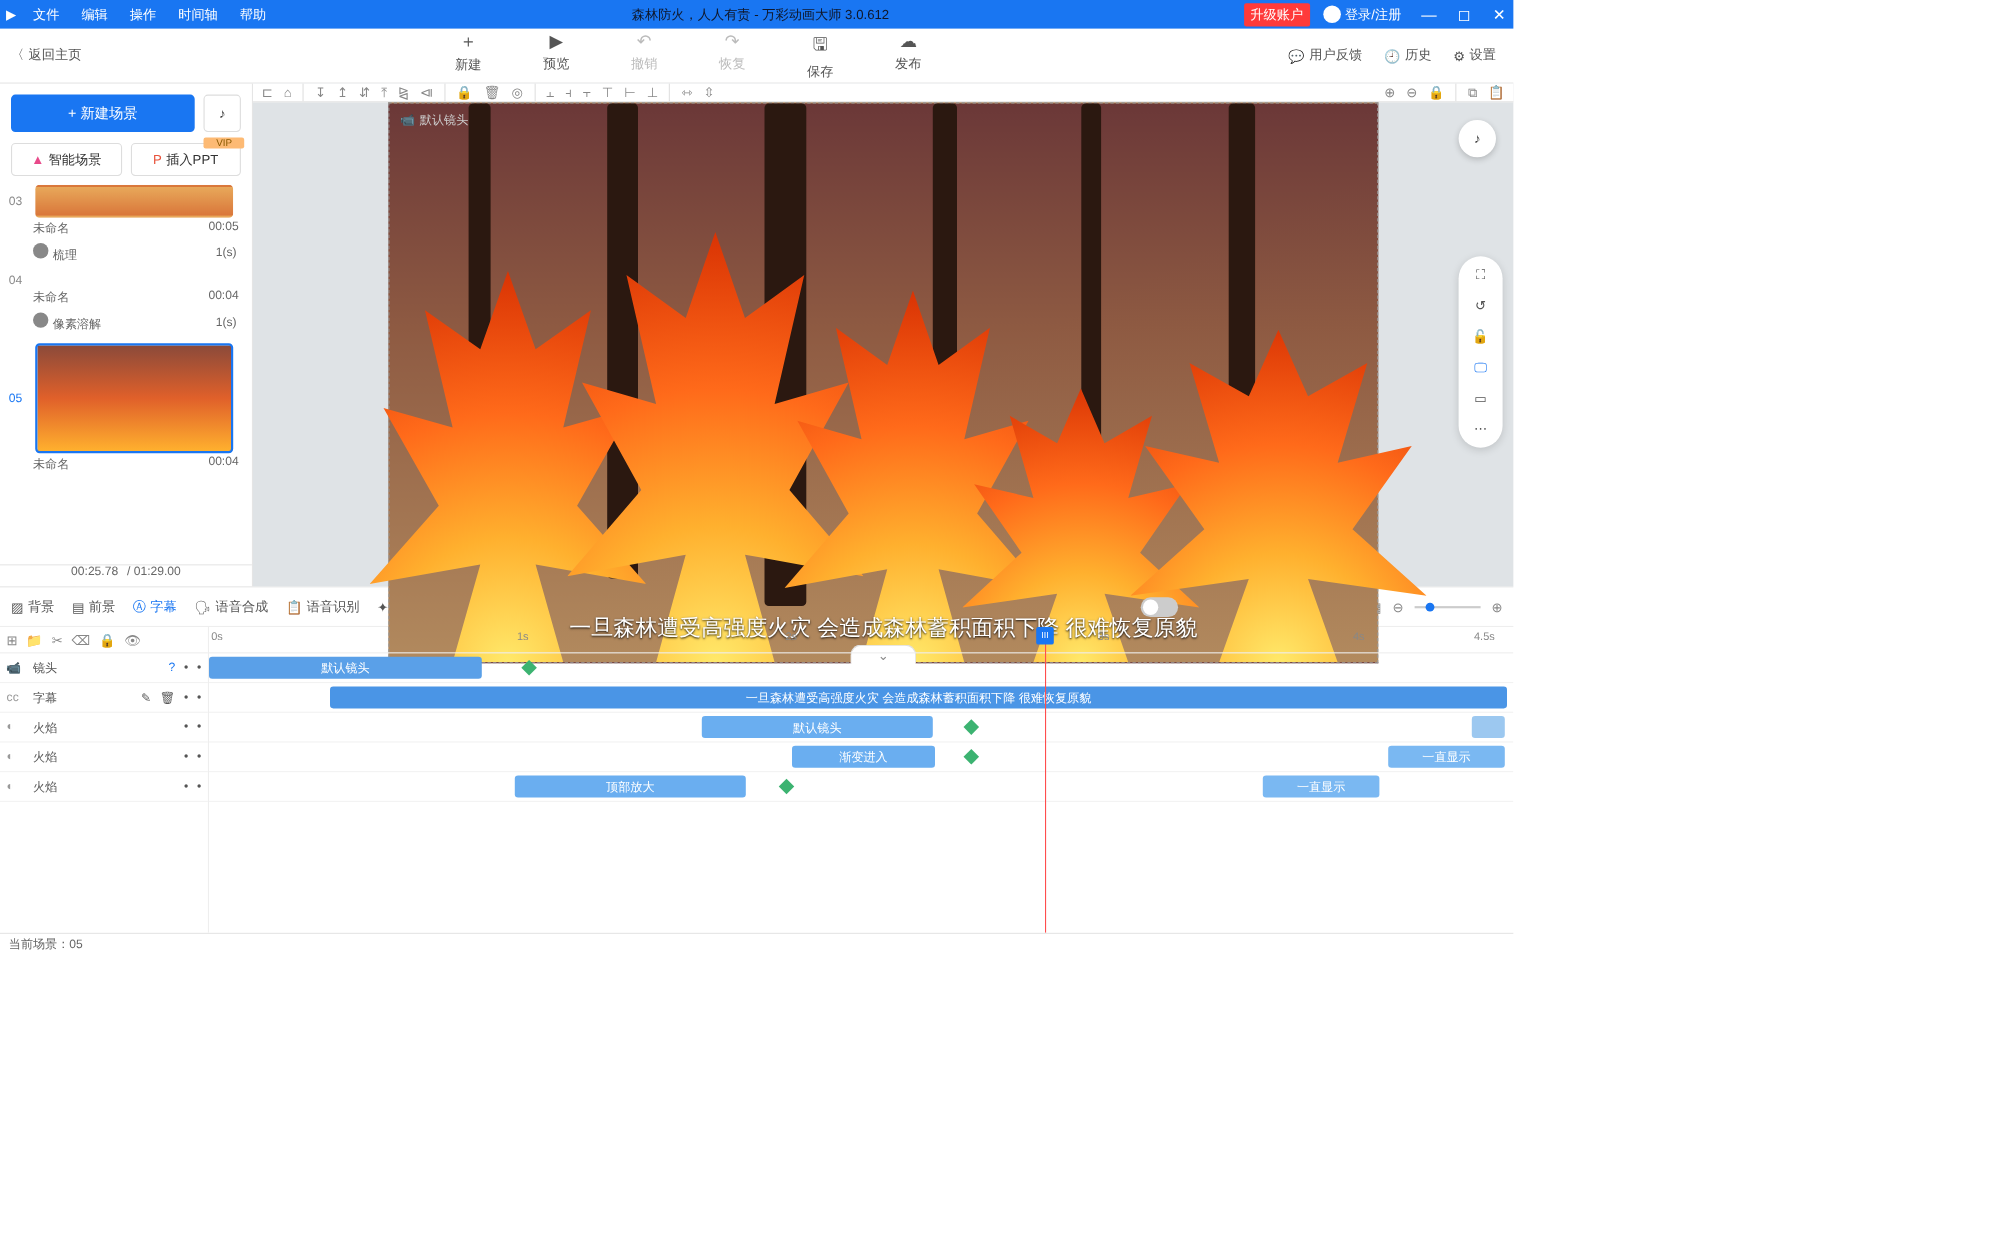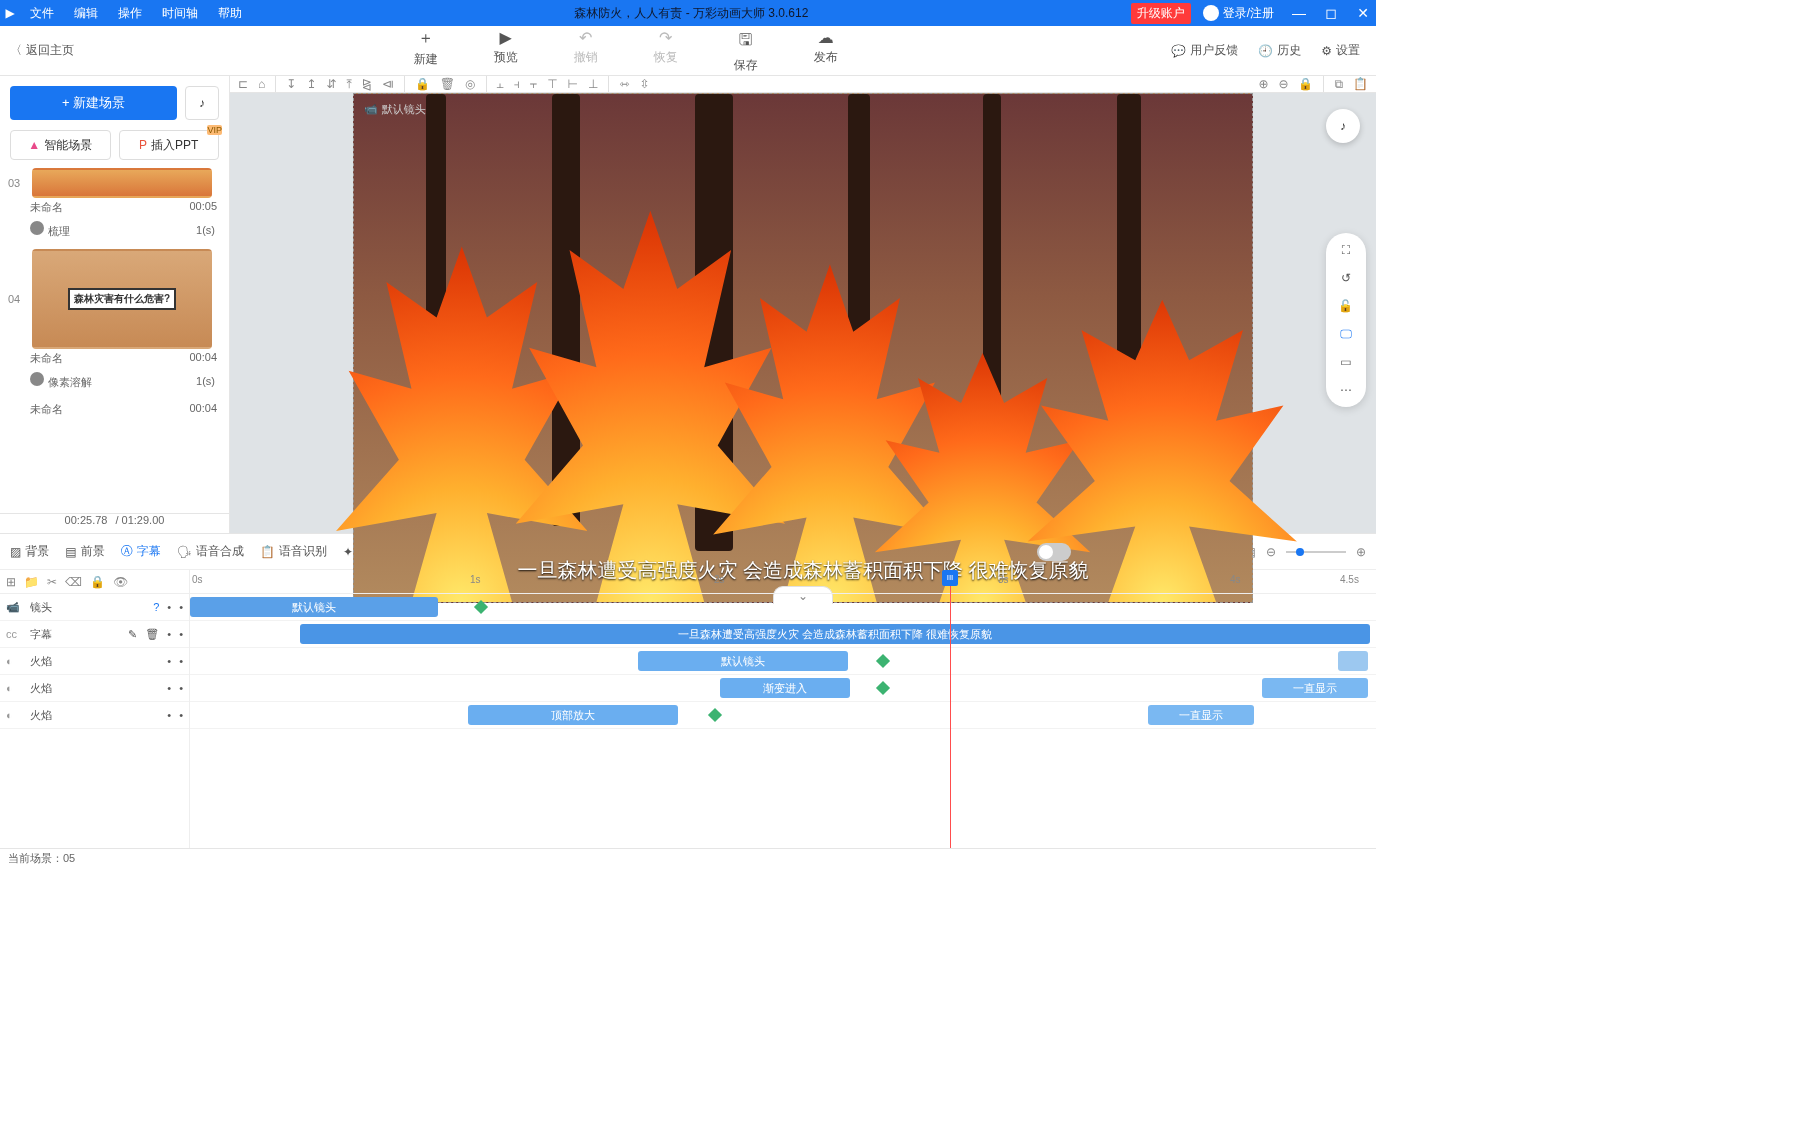--- a/index.html
+++ b/index.html
@@ -21,21 +21,21 @@
 .toolbar .ticon{font-size:16px}
 .toolbar .rgrp{display:flex;gap:20px;padding-right:16px;color:#555}
 .toolbar .rbtn{display:flex;align-items:center;gap:4px}
 .body{display:flex;height:457px}
 .sidebar{width:230px;border-right:1px solid #e5e5e5;display:flex;flex-direction:column}
 .sb-top{padding:10px;display:flex;gap:8px}
 .new-scene{flex:1;background:#1976f2;color:#fff;border:none;border-radius:4px;height:34px;font-size:13px;cursor:pointer}
 .music-btn{width:34px;height:34px;border:1px solid #ddd;border-radius:4px;background:#fff;display:flex;align-items:center;justify-content:center}
 .sb-row2{padding:0 10px 8px;display:flex;gap:8px}
 .sb-chip{flex:1;height:30px;border:1px solid #ddd;border-radius:4px;display:flex;align-items:center;justify-content:center;gap:4px;font-size:12px;position:relative}
-.vip-badge{position:absolute;top:-6px;right:-4px;background:#fdba74;color:#8a5a00;font-size:9px;padding:0 0;border-radius:2px}
+.vip-badge{position:absolute;top:-6px;right:-4px;background:#fdba74;color:#8a5a00;font-size:9px;padding:0 11px;border-radius:2px}
 .scene-list{flex:1;overflow:auto;padding:0 8px}
 .scene{margin-bottom:6px}
 .scene-row{display:flex;align-items:center;gap:6px}
 .scene-num{width:18px;color:#888;font-size:11px}
 .scene-thumb{width:180px;height:100px;border-radius:4px;background:#c77;border:2px solid transparent}
 .scene.active .scene-thumb{border-color:#1976f2}
 .scene-meta{display:flex;justify-content:space-between;padding:2px 4px 2px 22px;font-size:11px;color:#666}
 .scene-trans{display:flex;justify-content:space-between;align-items:center;padding:4px 6px 4px 22px;color:#666;font-size:11px}
 .scene-trans .play{width:14px;height:14px;border-radius:50%;background:#888;display:inline-block;margin-right:4px}
 .canvas-area{flex:1;background:#dfe3e6;position:relative;display:flex;flex-direction:column}
@@ -191,35 +191,36 @@
           </div>
         <div class="scene-trans">
             <span><span class="play"></span><span>梳理</span></span>
             <span>1(s)</span>
           </div>
       </div>
 
       <div class="scene">
         <div class="scene-row">
             <span class="scene-num">04</span>
-            <div class="scene-thumb" style="background:linear-gradient(#d9a878,#c78a55);display:flex;align-items:center;justify-content:center">
-              <span style="background:#fff;border:2px solid #333;padding:2px 4px;font-size:10px;font-weight:bold">森林灾害有什么危害?</span>
-            </div>
           </div>
         <div class="scene-meta">
             <span>未命名</span>
             <span>00:04</span>
           </div>
         <div class="scene-trans">
             <span><span class="play"></span><span>像素溶解</span></span>
             <span>1(s)</span>
           </div>
       </div>
 
       <div class="scene active">
+        <div class="scene-row">
+            <span class="scene-num" style="color:#1976f2">05</span>
+            <div class="scene-thumb" style="background:linear-gradient(#8b4a3a,#e0602a,#ffb02e)"></div>
+          </div>
         <div class="scene-meta">
             <span>未命名</span>
             <span>00:04</span>
           </div>
 
       </div>
     </div>
     <div class="timestrip" style="padding-left:0;justify-content:center">
       <span>00:25.78</span>
       <span>/ 01:29.00</span>

